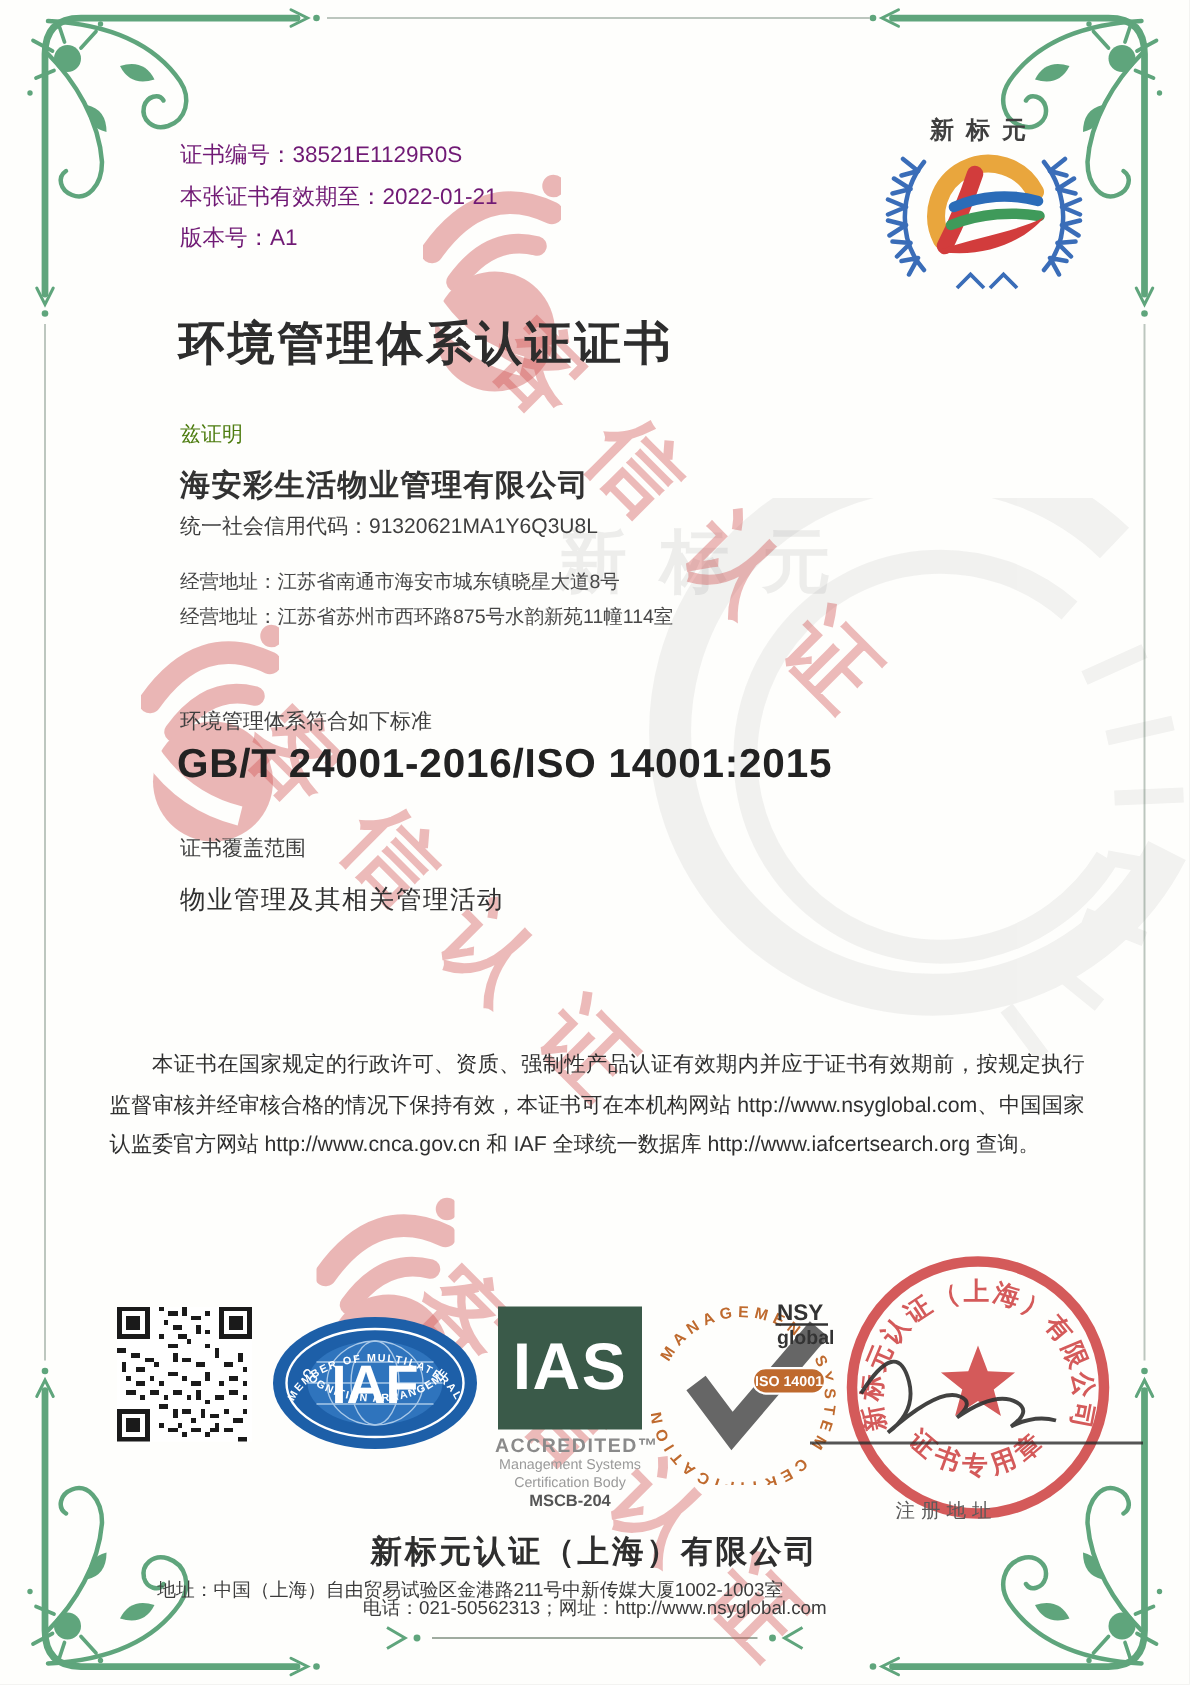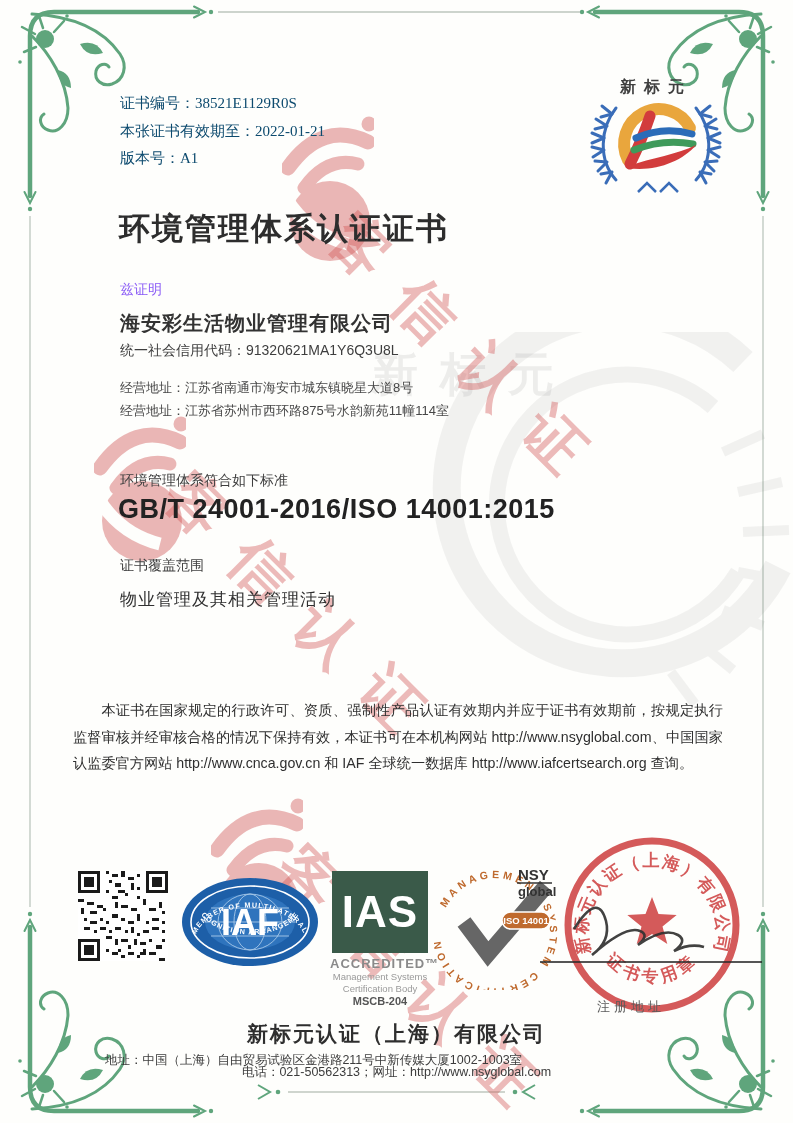--- a/index.html
+++ b/index.html
@@ -3,24 +3,24 @@
 <meta charset="utf-8">
 <style>
   html,body{margin:0;padding:0;background:#e9e9e9;}
   .page{
     position:relative;width:793px;height:1123px;margin:0 auto;
     background:#fefefc;overflow:hidden;
     font-family:"Liberation Sans","DejaVu Sans",sans-serif;color:#333;
   }
   .abs{position:absolute;}
   
-  .meta{left:120px;top:90px;font-size:15px;line-height:27.5px;color:#0c4a6e;font-family:Liberation Serif, serif;}
+  .meta{left:120px;top:90px;font-size:15px;line-height:27.5px;color:#701a75;}
   
   .title{left:119px;top:208px;font-size:31px;font-weight:700;color:#2d2d2d;letter-spacing:2px;}
-  .certify{left:120px;top:281px;font-size:14px;color:#8b5cf6;}
+  .certify{left:120px;top:281px;font-size:14px;color:#4d7c0f;}
   .company{left:120px;top:310px;font-size:20px;font-weight:600;color:#323232;letter-spacing:1px;}
   .creditcode{left:120px;top:342px;font-size:14px;color:#3e3e3e;}
   .addr{left:120px;top:376px;font-size:13px;line-height:23px;color:#474747;}
   .std-label{left:120px;top:472px;font-size:14px;color:#3e3e3e;}
   .std{left:118px;top:494px;font-size:27px;font-weight:700;color:#222;letter-spacing:.5px;}
   .scope-label{left:120px;top:557px;font-size:14px;color:#3e3e3e;}
   .scope{left:120px;top:588px;font-size:17px;color:#303030;letter-spacing:1px;}
   .legal{left:73px;top:697px;width:650px;font-size:14.2px;line-height:26.5px;color:#2f2f2f;
          text-align:justify;text-indent:2em;}
   

